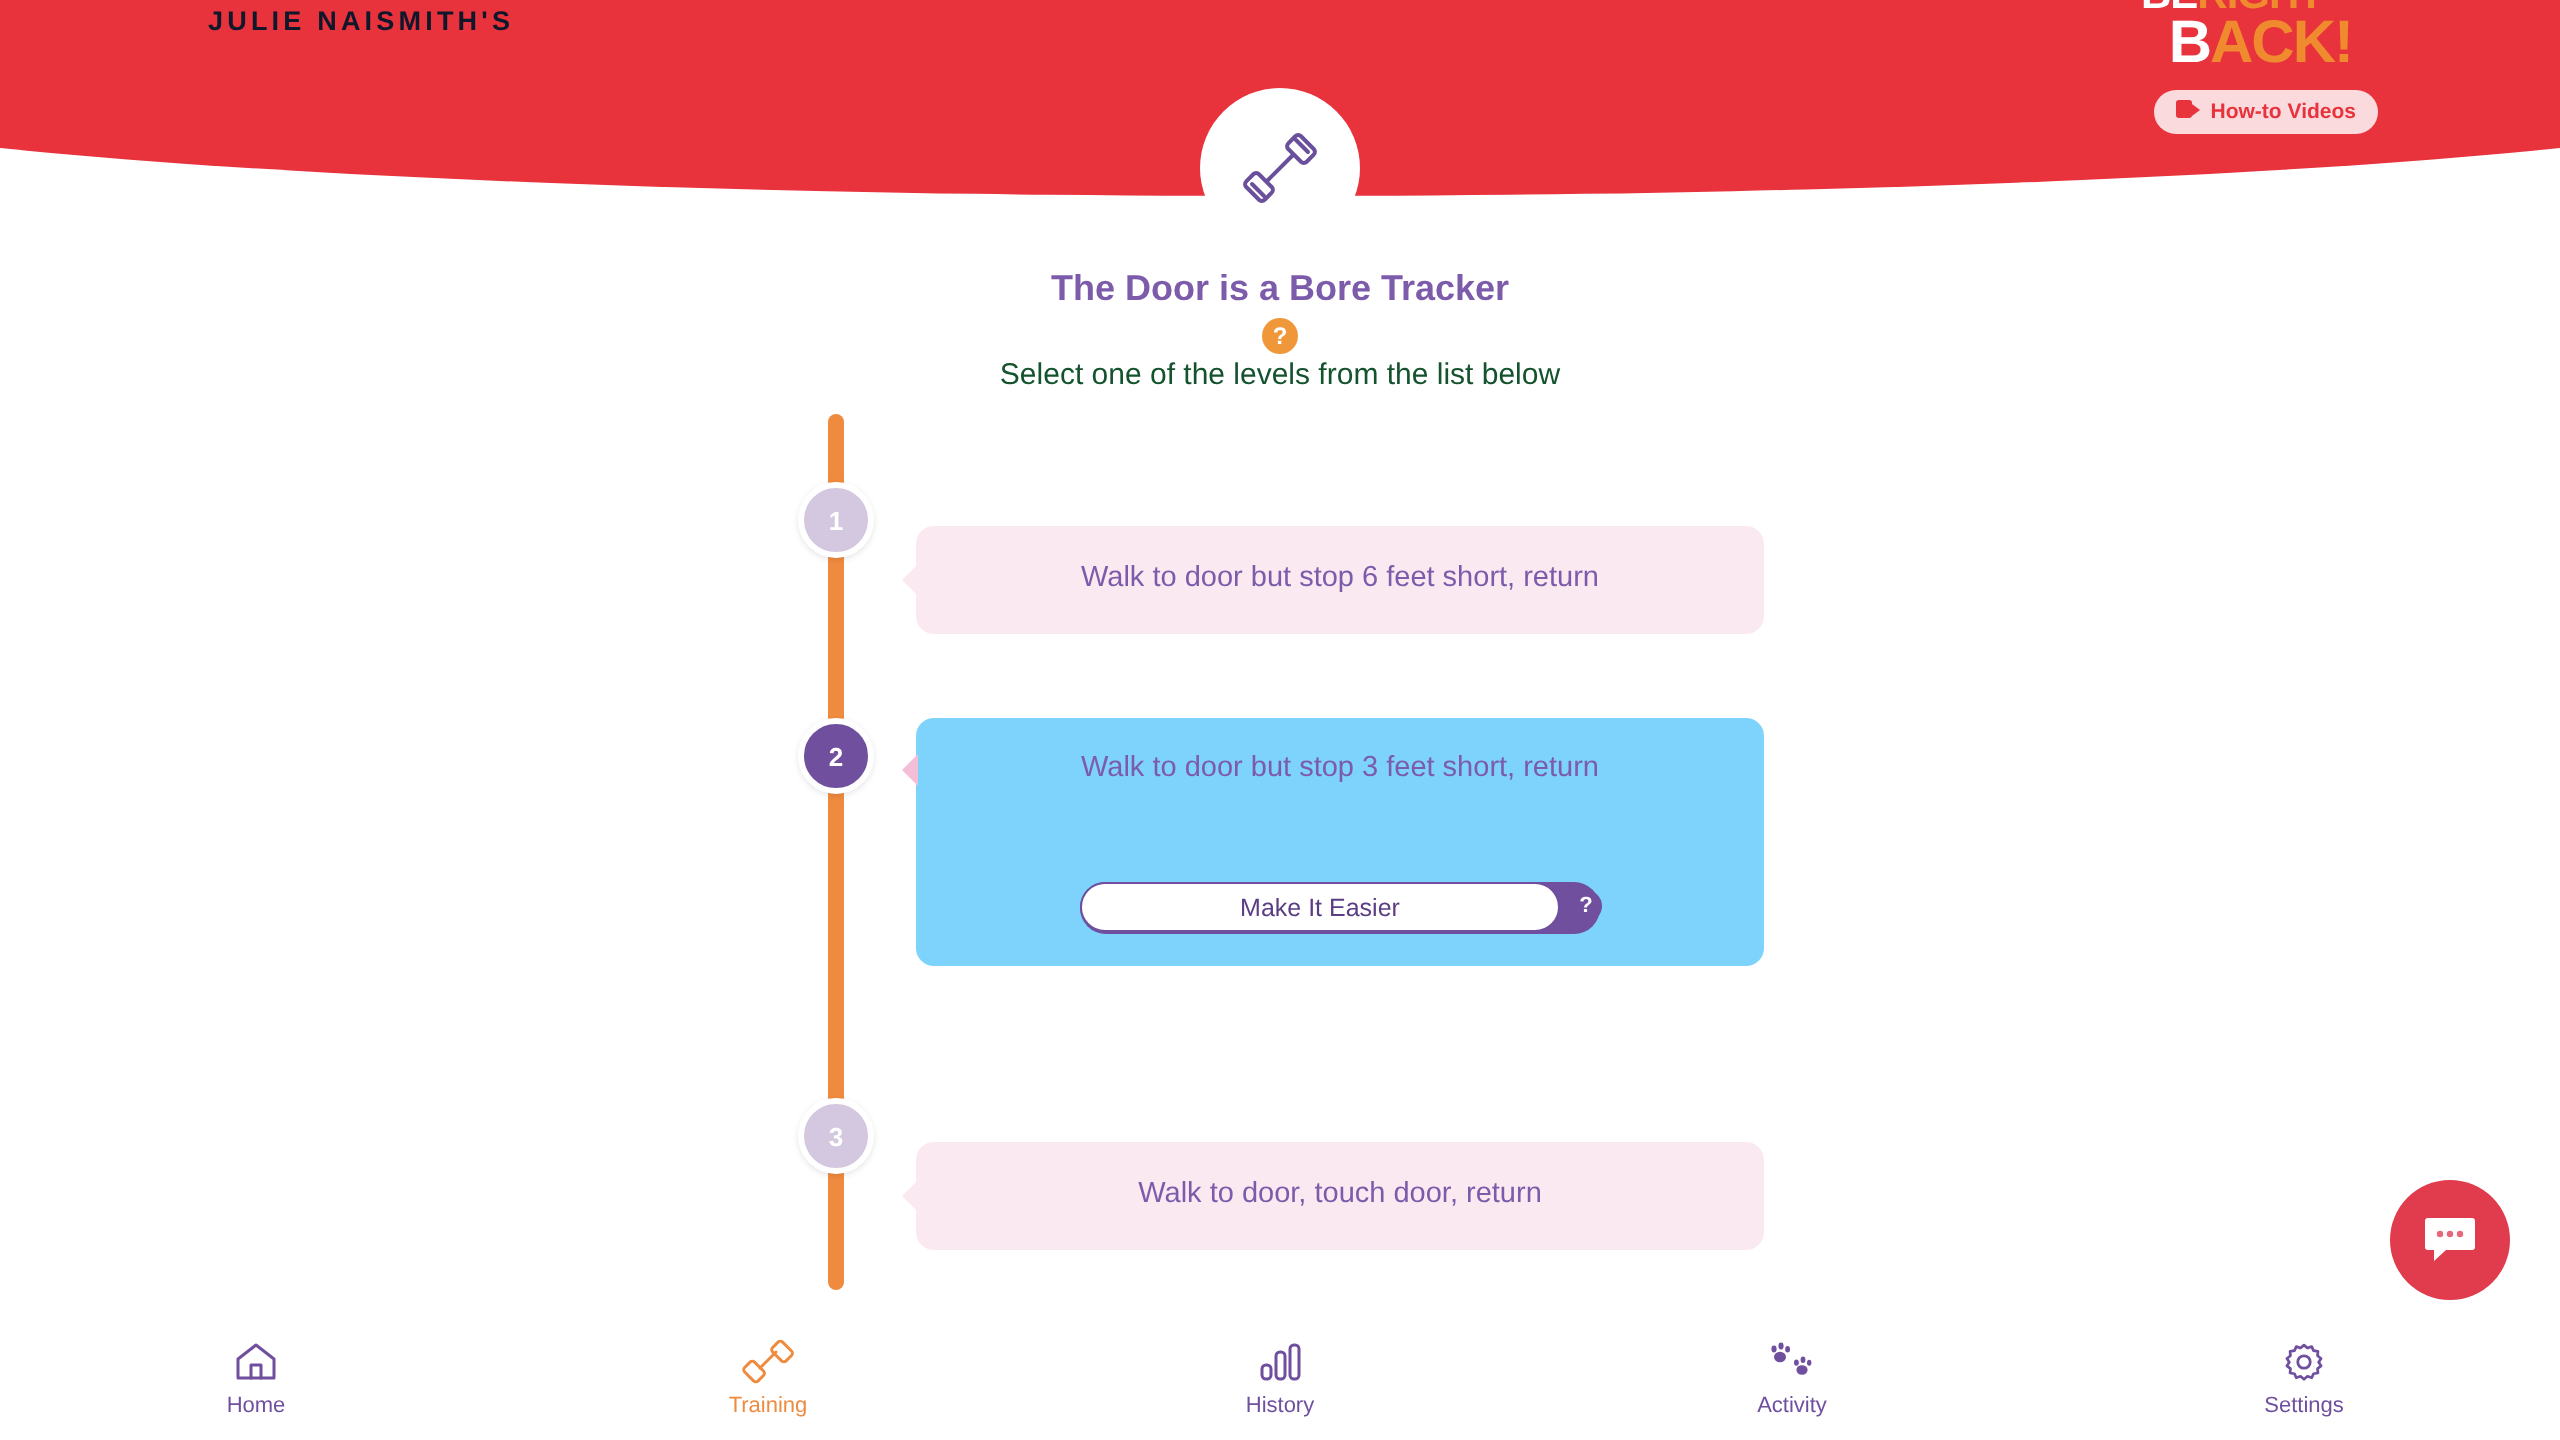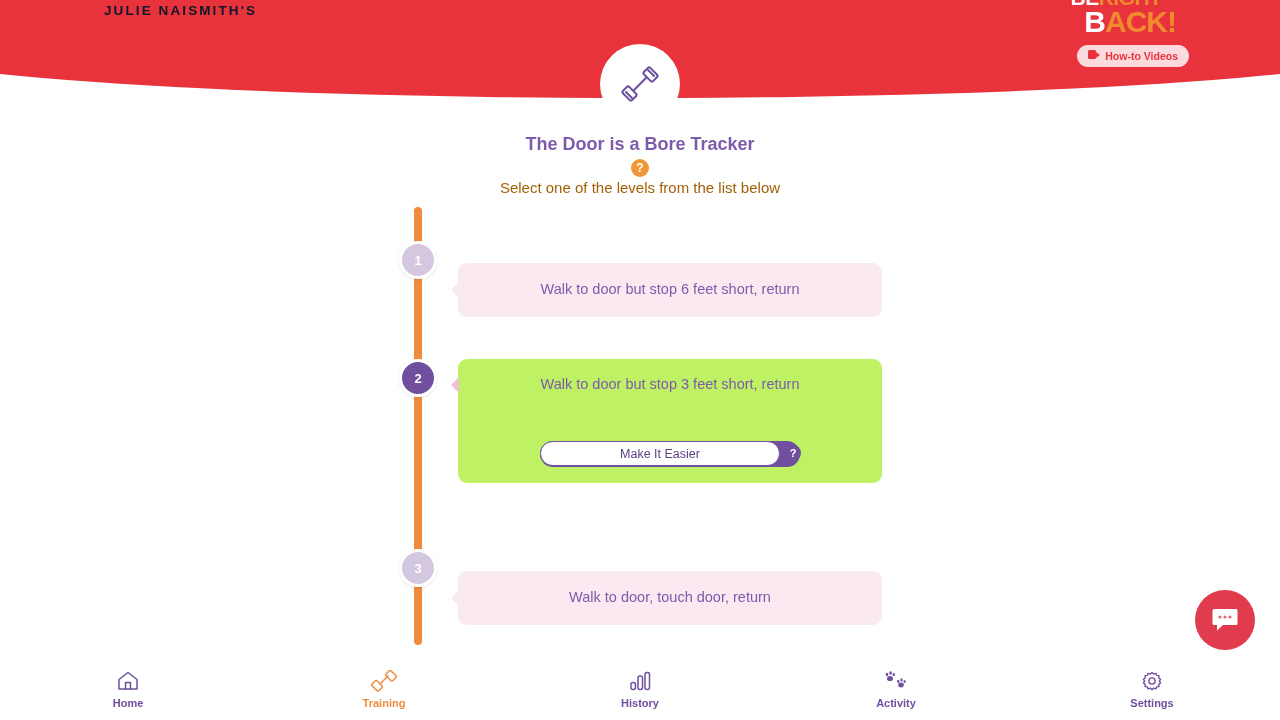--- a/index.html
+++ b/index.html
@@ -150,21 +150,21 @@
     line-height: 18px;
     text-align: center;
     cursor: pointer;
   }
   .subtitle {
     position: absolute;
     top: 179px;
     left: 0;
     width: 1280px;
     text-align: center;
-    color: #a16207;
+    color: #14532d;
     font-size: 15px;
   }
 
   
   .timeline-line {
     position: absolute;
     top: 207px;
     left: 414px;
     width: 8px;
     height: 438px;
@@ -193,21 +193,21 @@
   }
   .circle-idle   { background: #d4c8e0; }
   .circle-active { background: #6f4f9e; }
 
   .card {
     position: absolute;
     border-radius: 9px;
     cursor: pointer;
   }
   .card-idle   { background: #fbe9f1; margin-top: 23px; }
-  .card-active { background: #bef264; }
+  .card-active { background: #7dd3fc; }
 
   .card-notch {
     position: absolute;
     left: -7px;
     width: 0; height: 0;
     border-top: 8px solid transparent;
     border-bottom: 8px solid transparent;
     border-right: 8px solid;
   }
   .notch-idle   { border-right-color: #fbe9f1; }
@@ -276,21 +276,21 @@
     flex: 1;
     display: flex;
     flex-direction: column;
     align-items: center;
     justify-content: center;
     gap: 5px;
     cursor: pointer;
   }
   .nav-label {
     font-size: 11px;
-    font-weight: bold;
+    font-weight: normal;
     color: #6f4f9e;
   }
   .nav-label.active { color: #ef8b3f; }
 
   
   .chat-btn {
     position: absolute;
     right: 25px;
     bottom: 70px;
     width: 60px;

